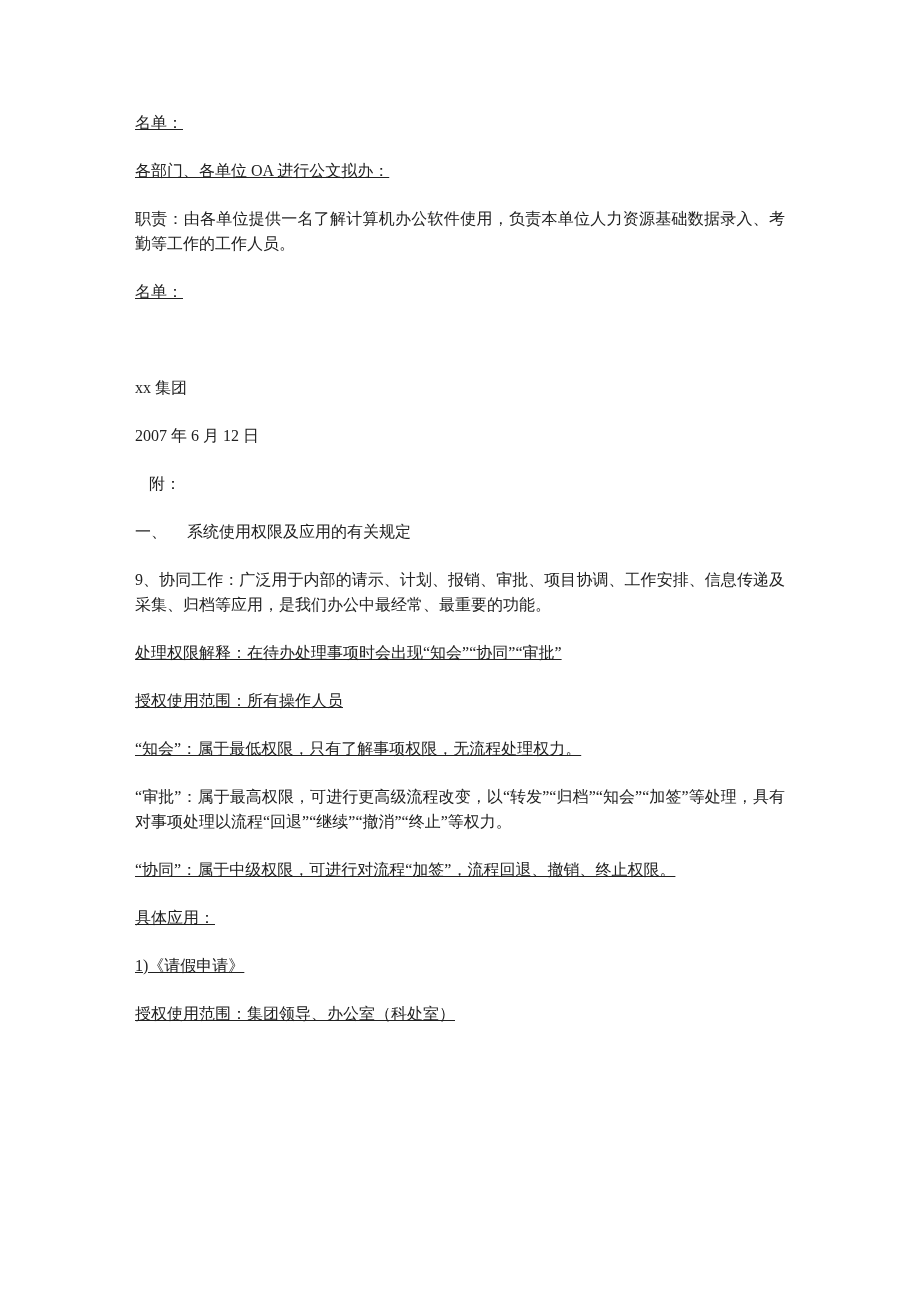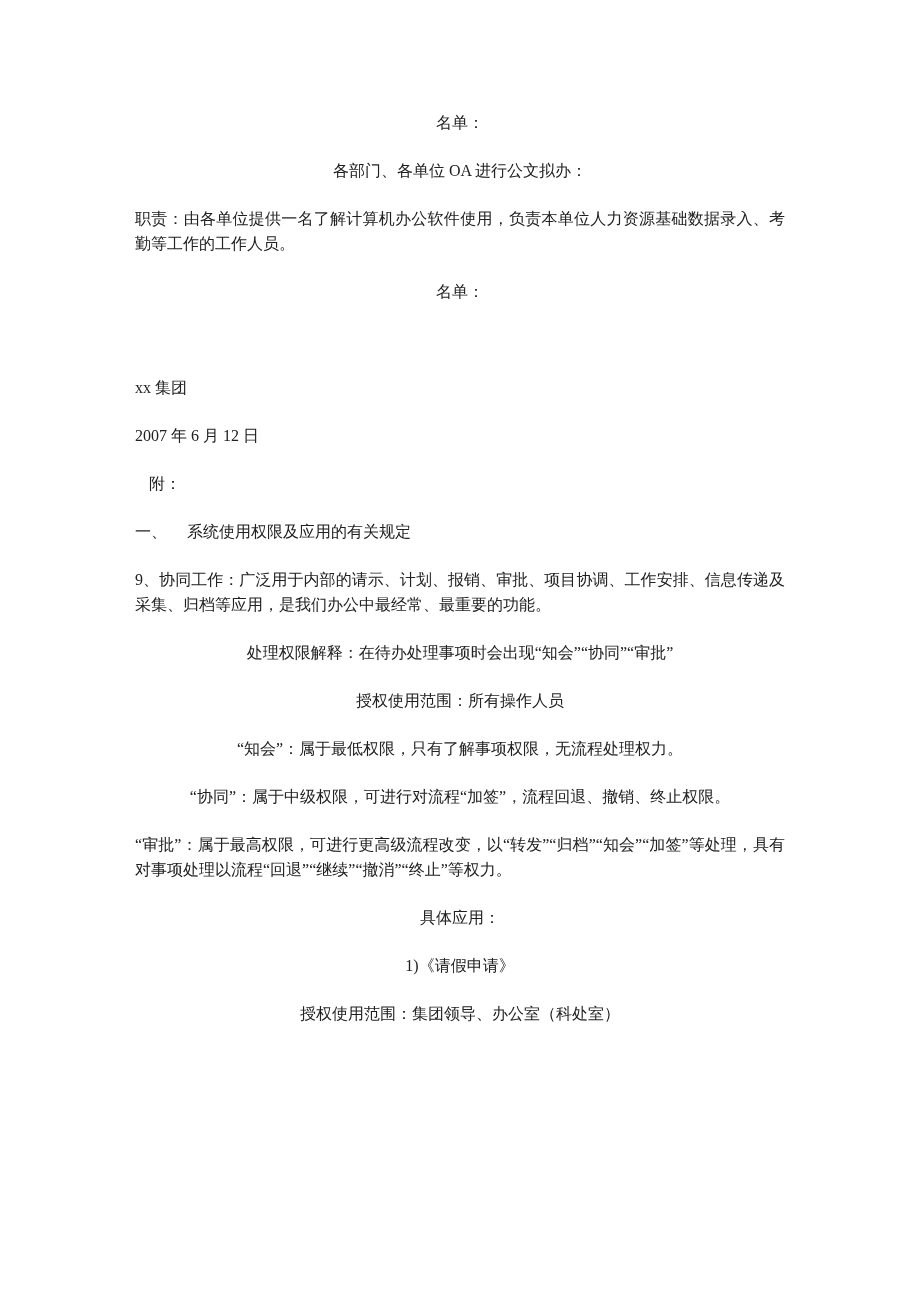--- a/index.html
+++ b/index.html
@@ -49,21 +49,22 @@
     text-align: left;
   }
   .heading {
     text-align: left;
   }
   .heading .section-num {
     display: inline-block;
     margin-right: 20px;
   }
   .single {
-    text-align: center;
+    text-align: left;
+    text-decoration: underline;
   }
 </style>
 </head>
 <body>
 
 <div class="page">
 
   <p class="p single">名单：</p>
 
   <p class="p single">各部门、各单位 OA 进行公文拟办：</p>
@@ -84,23 +85,23 @@
   <p class="p heading"><span class="section-num">一、</span><span>系统使用权限及应用的有关规定</span></p>
 
   <p class="p">9、协同工作：广泛用于内部的请示、计划、报销、审批、项目协调、工作安排、信息传递及采集、归档等应用，是我们办公中最经常、最重要的功能。</p>
 
   <p class="p single">处理权限解释：在待办处理事项时会出现“知会”“协同”“审批”</p>
 
   <p class="p single">授权使用范围：所有操作人员</p>
 
   <p class="p single">“知会”：属于最低权限，只有了解事项权限，无流程处理权力。</p>
 
+  <p class="p">“审批”：属于最高权限，可进行更高级流程改变，以“转发”“归档”“知会”“加签”等处理，具有对事项处理以流程“回退”“继续”“撤消”“终止”等权力。</p>
+
   <p class="p single">“协同”：属于中级权限，可进行对流程“加签”，流程回退、撤销、终止权限。</p>
-
-  <p class="p">“审批”：属于最高权限，可进行更高级流程改变，以“转发”“归档”“知会”“加签”等处理，具有对事项处理以流程“回退”“继续”“撤消”“终止”等权力。</p>
 
   <p class="p single">具体应用：</p>
 
   <p class="p single">1)《请假申请》</p>
 
 
 
   <p class="p single">授权使用范围：集团领导、办公室（科处室）</p>
 
 </div>

